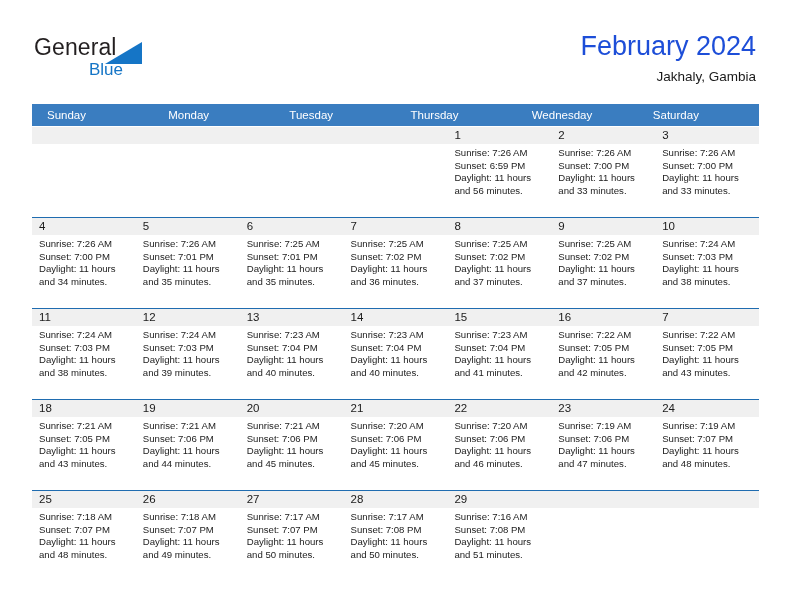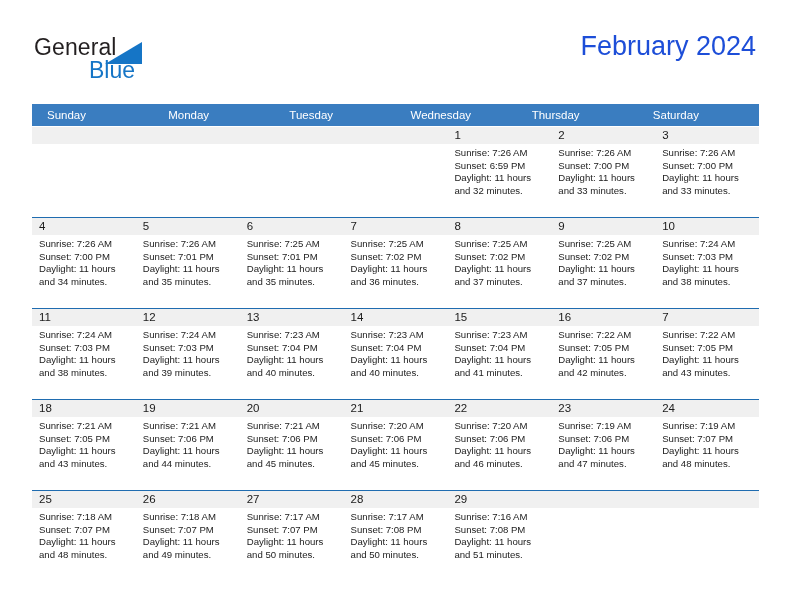--- a/index.html
+++ b/index.html
@@ -50,21 +50,21 @@
     position: absolute;
     left: 71px;
     top: 8px;
     width: 37px;
     height: 22px;
   }
   .brand-blue {
     position: absolute;
     left: 55px;
     top: 23px;
-    font-size: 23px;
+    font-size: 17px;
     color: #1575c6;
     line-height: 26px;
     white-space: nowrap;
   }
   .title-wrap {
     position: absolute;
     right: 36px;
     top: 30px;
     text-align: right;
   }
@@ -165,32 +165,33 @@
       <span class="brand-mark">
         <svg width="37" height="22" viewBox="0 0 37 22" xmlns="http://www.w3.org/2000/svg">
           <polygon points="0,22 37,22 37,0" fill="#1575c6"></polygon>
         </svg>
       </span>
       <span class="brand-blue">Blue</span>
     </div>
 
     <div class="title-wrap">
       <div class="cal-title">February 2024</div>
+      <div class="cal-subtitle">Jakhaly, Gambia</div>
     </div>
 
   </div>
 
   <div class="calendar">
 
     <div class="weekday-row">
       <div class="weekday">Sunday</div>
       <div class="weekday">Monday</div>
       <div class="weekday">Tuesday</div>
+      <div class="weekday">Thursday</div>
       <div class="weekday">Wednesday</div>
-      <div class="weekday">Thursday</div>
       <div class="weekday">Saturday</div>
     </div>
 
     <div class="week">
       <div class="week-band"></div>
       <div class="week-cells">
         <div class="cell">
           <div class="daynum"></div>
           <div class="details">
             <div></div>
@@ -225,21 +226,21 @@
             <div></div>
             <div></div>
           </div>
         </div>
         <div class="cell">
           <div class="daynum">1</div>
           <div class="details">
             <div>Sunrise: 7:26 AM</div>
             <div>Sunset: 6:59 PM</div>
             <div>Daylight: 11 hours</div>
-            <div>and 32 minutes.</div>
+            <div>and 56 minutes.</div>
           </div>
         </div>
         <div class="cell">
           <div class="daynum">2</div>
           <div class="details">
             <div>Sunrise: 7:26 AM</div>
             <div>Sunset: 7:00 PM</div>
             <div>Daylight: 11 hours</div>
             <div>and 33 minutes.</div>
           </div>

